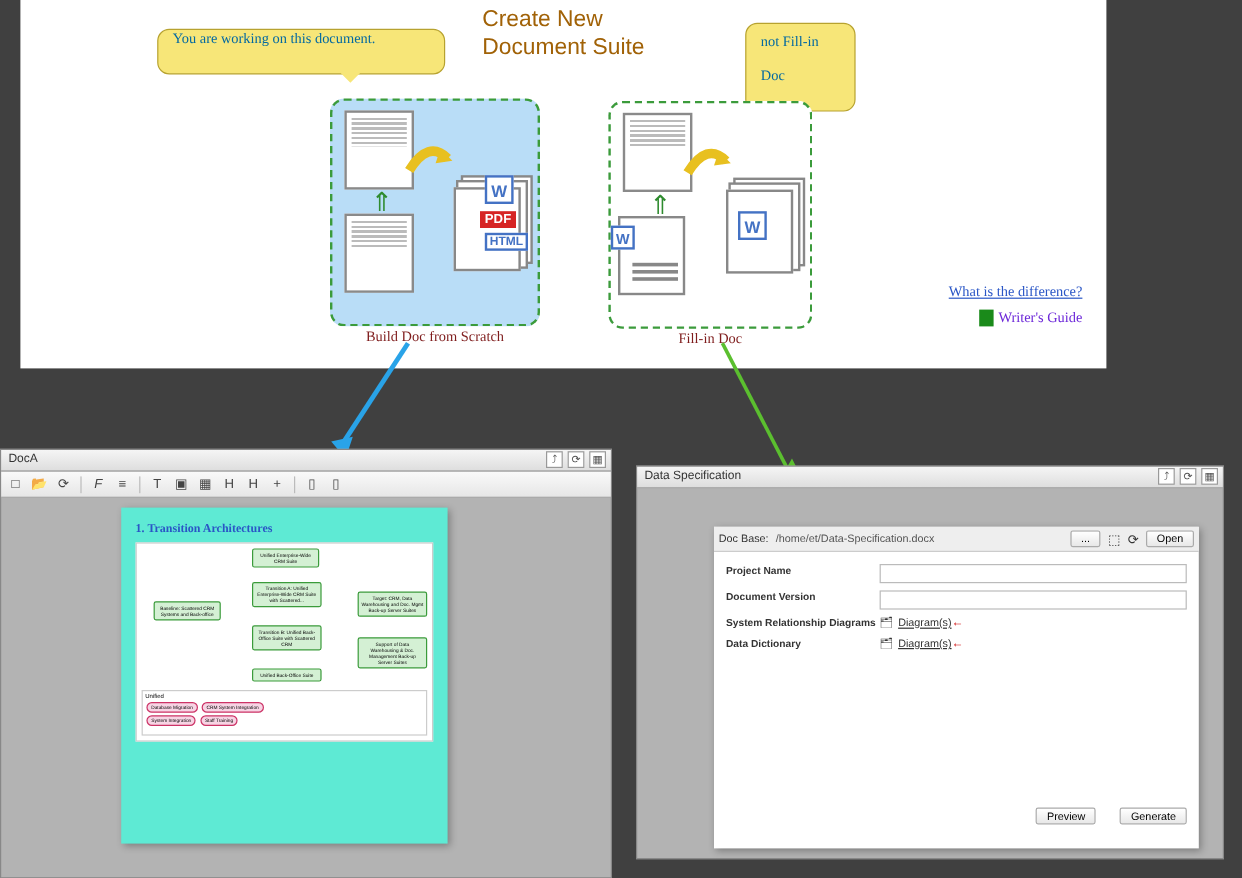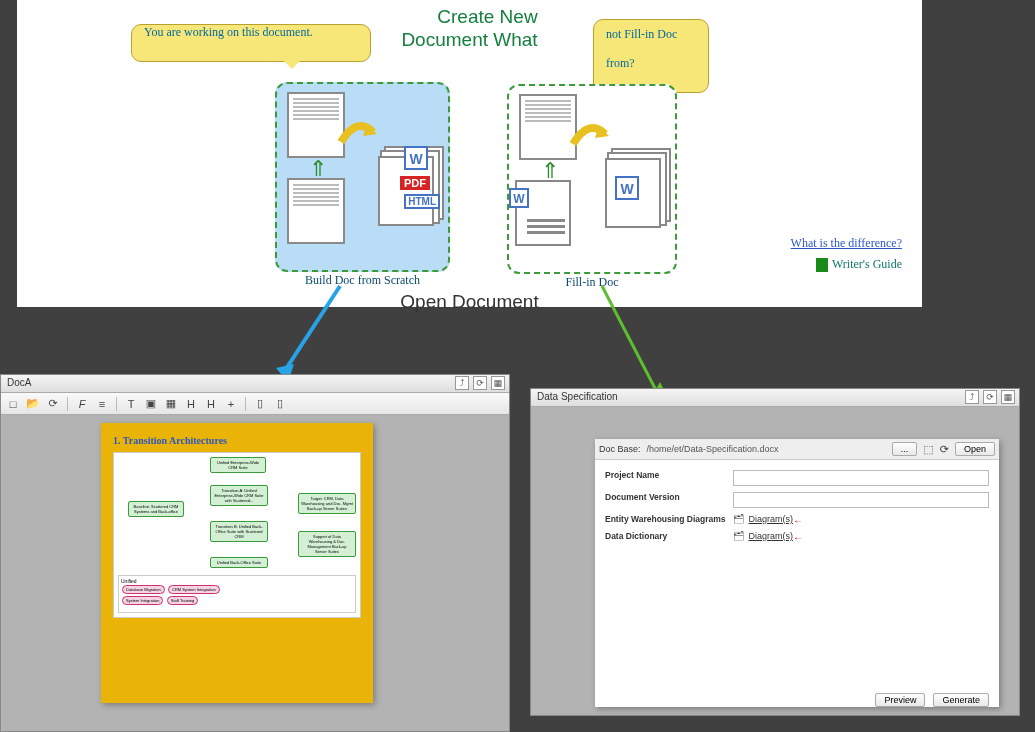--- a/index.html
+++ b/index.html
@@ -1,95 +1,95 @@
 <!DOCTYPE html>
 <html><head>
 <meta charset="utf-8">
 <style>
 * { box-sizing: border-box; margin: 0; padding: 0; }
 body { background: #404040; font-family: Verdana, sans-serif; font-size: 11px; width: 1035px; height: 732px; position: relative; overflow: hidden; }
 
 
 .top-panel { position: absolute; left: 17px; top: 0; width: 905px; height: 307px; background: #fff; }
-.heading { position: absolute; left: 50%; transform: translateX(-50%); top: 6px; font: 19px "Trebuchet MS", sans-serif; color: #15803d; text-align: right; line-height: 1.2; }
+.heading { position: absolute; left: 50%; transform: translateX(-50%); top: 6px; font: 19px "Trebuchet MS", sans-serif; color: #a16207; text-align: left; line-height: 1.2; }
 .open-doc { position: absolute; left: 50%; transform: translateX(-50%); top: 291px; font: 19px "Trebuchet MS", sans-serif; color: #333; }
 
 .option-card { position: absolute; top: 84px; width: 170px; height: 190px; border: 2px dashed #3b9b3b; border-radius: 12px; background: #fff; }
 .option-card.selected { background: #c2dff7; border-color: #3b8acc; border-style: dashed; top: 82px; left: 258px; width: 175px; }
 .option-card.selected { border: 2px dashed #3b9b3b; }
 #card-build { left: 258px; top: 82px; background: #b9ddf7; }
 #card-fillin { left: 490px; }
-.option-label { position: absolute; bottom: -18px; width: 100%; text-align: center; font: 12px Verdana; color: #0c4a6e; }
+.option-label { position: absolute; bottom: -18px; width: 100%; text-align: center; font: 12px Verdana; color: #7f1d1d; }
 
 
 .bubble { position: absolute; background: #f7e678; border: 1.5px solid #b7a22f; border-radius: 10px; padding: 0 12px; font: 12px Verdana; color: #0369a1; }
 .bubble::after { content: ''; position: absolute; width: 0; height: 0; }
 #bubble1 { left: 114px; top: 24px; width: 240px; height: 38px; }
 #bubble1::after { bottom: -18px; left: 150px; border: 10px solid transparent; border-top-color: #f7e678; }
-#bubble2 { left: 576px; top: 19px; width: 116px; height: 74px; line-height: 2.4; }
+#bubble2 { left: 604px; top: 19px; width: 92px; height: 74px; line-height: 2.4; }
 #bubble2::after { bottom: -18px; left: 12px; border: 10px solid transparent; border-top-color: #f7e678; }
 
 
 .mini-doc { position: absolute; width: 58px; height: 66px; border: 2px solid #8a8a8a; background: #fff; }
 .mini-doc::before { content: ''; position: absolute; left: 4px; top: 4px; right: 4px; height: 24px; background: repeating-linear-gradient(#bbb,#bbb 2px,#fff 2px,#fff 4px); }
 .mini-stack { position: absolute; width: 56px; height: 70px; border: 2px solid #888; background: #fff; box-shadow: 4px -4px 0 #fff, 4px -4px 0 2px #888, 8px -8px 0 #fff, 8px -8px 0 2px #888; }
 .w-badge { position: absolute; width: 24px; height: 24px; border: 2px solid #4472c4; background: #fff; color: #4472c4; font: bold 14px Arial; text-align: center; line-height: 22px; }
 .pdf-badge { position: absolute; background: #d62424; color: #fff; font: bold 11px Arial; padding: 1px 4px; }
 .html-badge { position: absolute; background: #fff; border: 2px solid #4472c4; color: #4472c4; font: bold 10px Arial; padding: 0 2px; }
 .arrow-curve { position: absolute; width: 42px; height: 42px; }
 .up-arrows { position: absolute; font-size: 22px; color: #2e8b2e; }
 .lines-block { position: absolute; width: 38px; }
 .lines-block span { display: block; height: 3px; background: #888; margin: 3px 0; }
 
 
 .help-links { position: absolute; right: 20px; top: 236px; text-align: right; font: 12px Verdana; }
 .help-links a { color: #2a56c6; text-decoration: underline; display: block; }
-.help-links .guide { color: #0f766e; text-decoration: none; margin-top: 6px; }
+.help-links .guide { color: #6d28d9; text-decoration: none; margin-top: 6px; }
 .doc-icon { display: inline-block; width: 12px; height: 14px; background: #1a8a1a; vertical-align: middle; margin-right: 4px; }
 
 
 .big-arrow { position: absolute; }
 
 
 .win { position: absolute; background: #b3b3b3; border: 1px solid #888; }
 #winA { left: 0; top: 374px; width: 510px; height: 358px; }
 .titlebar { height: 18px; background: linear-gradient(#f5f5f5,#dedede); border-bottom: 1px solid #aaa; font-size: 10px; padding: 2px 6px; color: #333; position: relative; }
 .titlebar .tb-icons { position: absolute; right: 4px; top: 1px; display: flex; gap: 4px; }
 .titlebar .tb-icons span { width: 14px; height: 14px; border: 1px solid #999; background: #fff; font-size: 9px; text-align: center; line-height: 12px; color: #555; }
 .toolbar { height: 22px; background: linear-gradient(#fafafa,#e6e6e6); border-bottom: 1px solid #aaa; display: flex; align-items: center; gap: 4px; padding: 0 4px; }
 .toolbar .tb-btn { width: 16px; height: 16px; display: inline-flex; align-items: center; justify-content: center; font-size: 11px; color: #444; }
 .toolbar .sep { width: 1px; height: 14px; background: #bbb; margin: 0 2px; }
 
-.doc-page { position: absolute; left: 100px; top: 48px; width: 272px; height: 280px; background: #eab308; box-shadow: 2px 2px 6px rgba(0,0,0,.3); padding: 12px; }
+.doc-page { position: absolute; left: 100px; top: 48px; width: 272px; height: 280px; background: #5eead4; box-shadow: 2px 2px 6px rgba(0,0,0,.3); padding: 12px; }
 .doc-title { font: bold 10px Verdana; color: #2a56c6; margin-bottom: 6px; }
 .diagram-box { border: 1px solid #ccc; height: 166px; position: relative; background: #fff; }
 .node { position: absolute; border: 1px solid #3b9b3b; background: #d4f0d4; font-size: 4px; padding: 2px; text-align: center; border-radius: 2px; }
 .unified-box { position: absolute; border: 1px solid #ccc; left: 4px; bottom: 4px; right: 4px; height: 38px; padding: 2px; font-size: 5px; }
 .pink { border: 1px solid #c36; background: #f7d4e4; border-radius: 6px; font-size: 4px; padding: 1px 3px; display: inline-block; margin: 1px; }
 
 
 #winB { left: 530px; top: 388px; width: 490px; height: 328px; }
 .form-panel { position: absolute; left: 64px; top: 50px; right: 20px; bottom: 8px; background: #fff; box-shadow: 2px 2px 6px rgba(0,0,0,.3); padding: 10px; font-size: 9px; color: #333; }
 .doc-base-row { background: #eee; padding: 3px 4px; margin: -10px -10px 10px -10px; display: flex; align-items: center; gap: 6px; border-bottom: 1px solid #ccc; }
 .doc-base-row .path { flex: 1; color: #555; font-style: normal; }
 .small-btn { border: 1px solid #aaa; background: linear-gradient(#fff,#e8e8e8); padding: 1px 8px; font-size: 9px; border-radius: 2px; }
 .form-row { display: flex; align-items: flex-start; margin: 6px 0; }
 .form-row label { width: 128px; font-weight: bold; font-size: 8.5px; }
 .form-row input[type=text] { flex: 1; border: 1px solid #bbb; height: 16px; font-size: 9px; padding: 0 2px; }
 .dlink { color: #333; }
 .red-minus { float: right; color: #c00; font-size: 10px; }
-.btn-bar { position: absolute; right: 10px; bottom: 0; display: flex; gap: 8px; }
+.btn-bar { position: absolute; right: 10px; bottom: 20px; display: flex; gap: 20px; }
 </style>
 </head>
 <body>
 
 <div class="top-panel">
   <div class="heading">
     <span>Create New</span><br>
-    <span>Document What</span>
+    <span>Document Suite</span>
   </div>
 
   <div class="bubble" id="bubble1">
     <span>You are working on this document.</span>
   </div>
   <div class="bubble" id="bubble2">
     <span>not   Fill-in Doc</span><br>
     <span>from?</span>
   </div>
 
@@ -126,21 +126,20 @@
         </div>
     </div>
     <div class="option-label">Fill-in Doc</div>
   </div>
 
   <div class="help-links">
     <a href="#">What is the difference?</a>
     <a href="#" class="guide"><span class="doc-icon"></span><span>Writer's Guide</span></a>
   </div>
 
-  <div class="open-doc">Open Document</div>
 </div>
 
 <svg class="big-arrow" style="left:270px;top:282px;width:80px;height:104px;">
   <line x1="70" y1="4" x2="14" y2="90" stroke="#29a3e8" stroke-width="4"></line>
   <path d="M6 86 L18 100 L24 82 Z" fill="#29a3e8"></path>
 </svg>
 <svg class="big-arrow" style="left:590px;top:282px;width:100px;height:130px;">
   <line x1="12" y1="4" x2="70" y2="116" stroke="#5bbf2f" stroke-width="3"></line>
   <path d="M62 114 L78 116 L70 100 Z" fill="#5bbf2f"></path>
 </svg>
@@ -218,21 +217,21 @@
 
     <div class="form-row">
       <label>Project Name</label>
       <input type="text" style="">
     </div>
     <div class="form-row">
       <label>Document Version</label>
       <input type="text" style="">
     </div>
     <div class="form-row">
-      <label>Entity Warehousing Diagrams</label>
+      <label>System Relationship Diagrams</label>
       <span style="margin-right:4px;">🗂</span>
       <a href="#" class="dlink">Diagram(s)</a>
       <span class="red-minus">←</span>
     </div>
     <div class="form-row">
       <label>Data Dictionary</label>
       <span style="margin-right:4px;">🗂</span>
       <a href="#" class="dlink">Diagram(s)</a>
       <span class="red-minus">←</span>
     </div>

